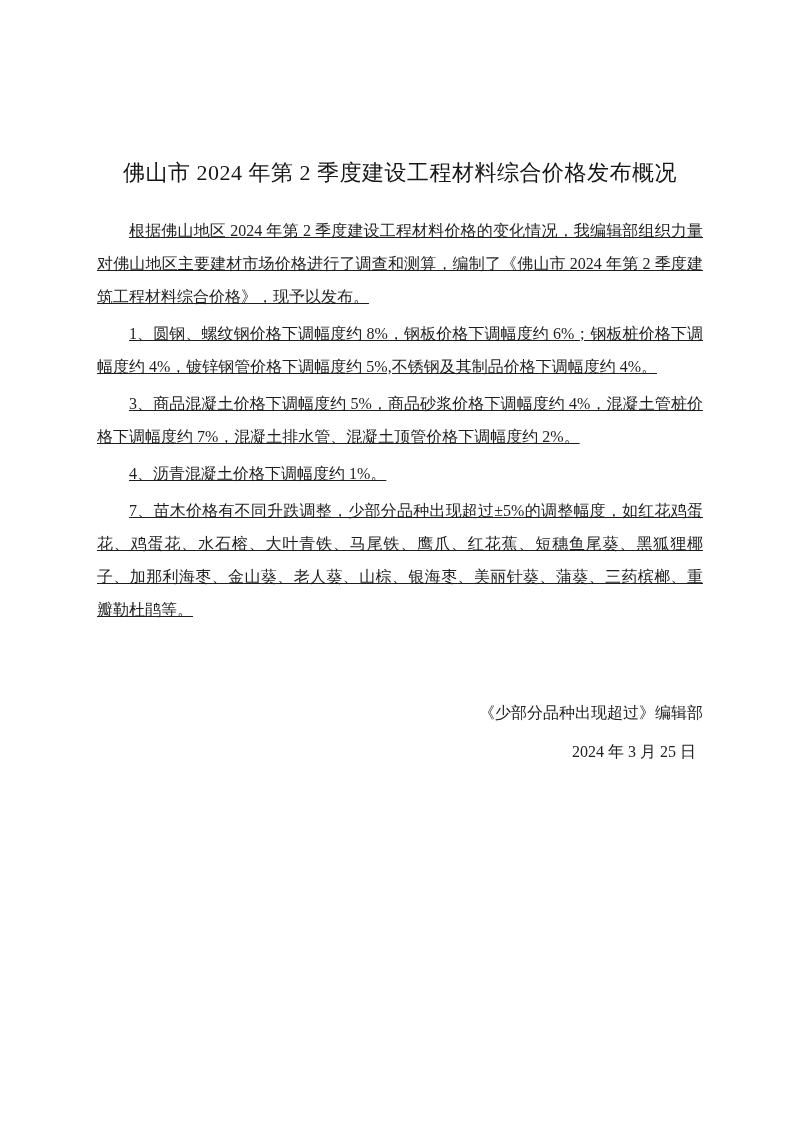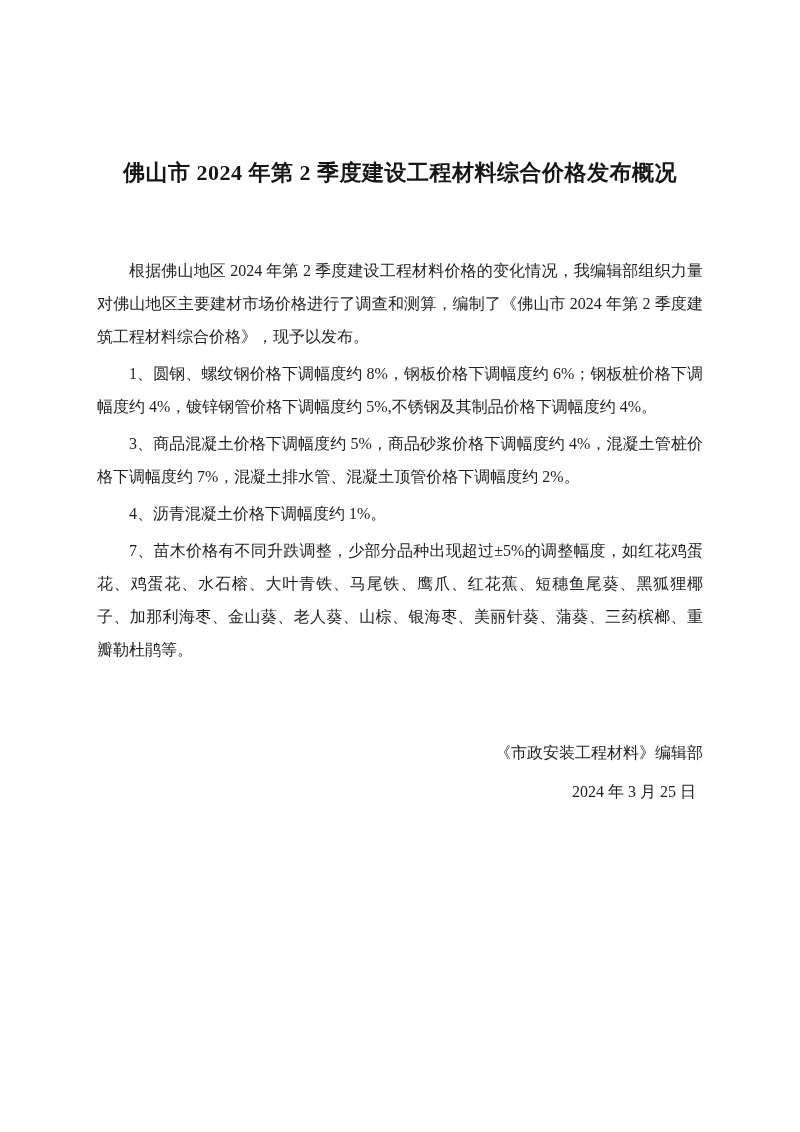--- a/index.html
+++ b/index.html
@@ -18,34 +18,35 @@
     position: relative;
     width: 800px;
     height: 1132px;
     box-sizing: border-box;
     background: #ffffff;
     padding: 156px 97px 0 97px;
   }
   .doc-title {
     font-size: 22px;
     line-height: 34px;
-    font-weight: bold;
+    font-weight: normal;
     text-align: center;
-    margin: 0 0 64px 0;
+    margin: 0 0 24px 0;
     letter-spacing: 0.5px;
     color: #161616;
   }
   .doc-body p.para {
     font-size: 16px;
     line-height: 33px;
     text-align: justify;
     text-indent: 2em;
     margin: 0 0 4px 0;
     word-break: break-all;
     color: #1f1f1f;
+    text-decoration: underline;
   }
   .doc-footer {
     margin-top: 70px;
     text-align: right;
     font-size: 16px;
     color: #1f1f1f;
   }
   .doc-footer .sig {
     margin: 0 0 6px 0;
     line-height: 33px;
@@ -64,16 +65,16 @@
 
   <div class="doc-body">
     <p class="para">根据佛山地区 2024 年第 2 季度建设工程材料价格的变化情况，我编辑部组织力量对佛山地区主要建材市场价格进行了调查和测算，编制了《佛山市 2024 年第 2 季度建筑工程材料综合价格》，现予以发布。</p>
     <p class="para">1、圆钢、螺纹钢价格下调幅度约 8%，钢板价格下调幅度约 6%；钢板桩价格下调幅度约 4%，镀锌钢管价格下调幅度约 5%,不锈钢及其制品价格下调幅度约 4%。</p>
     <p class="para">3、商品混凝土价格下调幅度约 5%，商品砂浆价格下调幅度约 4%，混凝土管桩价格下调幅度约 7%，混凝土排水管、混凝土顶管价格下调幅度约 2%。</p>
     <p class="para">4、沥青混凝土价格下调幅度约 1%。</p>
     <p class="para">7、苗木价格有不同升跌调整，少部分品种出现超过±5%的调整幅度，如红花鸡蛋花、鸡蛋花、水石榕、大叶青铁、马尾铁、鹰爪、红花蕉、短穗鱼尾葵、黑狐狸椰子、加那利海枣、金山葵、老人葵、山棕、银海枣、美丽针葵、蒲葵、三药槟榔、重瓣勒杜鹃等。</p>
   </div>
 
   <div class="doc-footer">
-    <p class="sig">《市政安装工程材料》编辑部</p>
+    <p class="sig">《少部分品种出现超过》编辑部</p>
     <p class="date">2024 年 3 月 25 日</p>
   </div>
 </div>
 
 </body></html>

